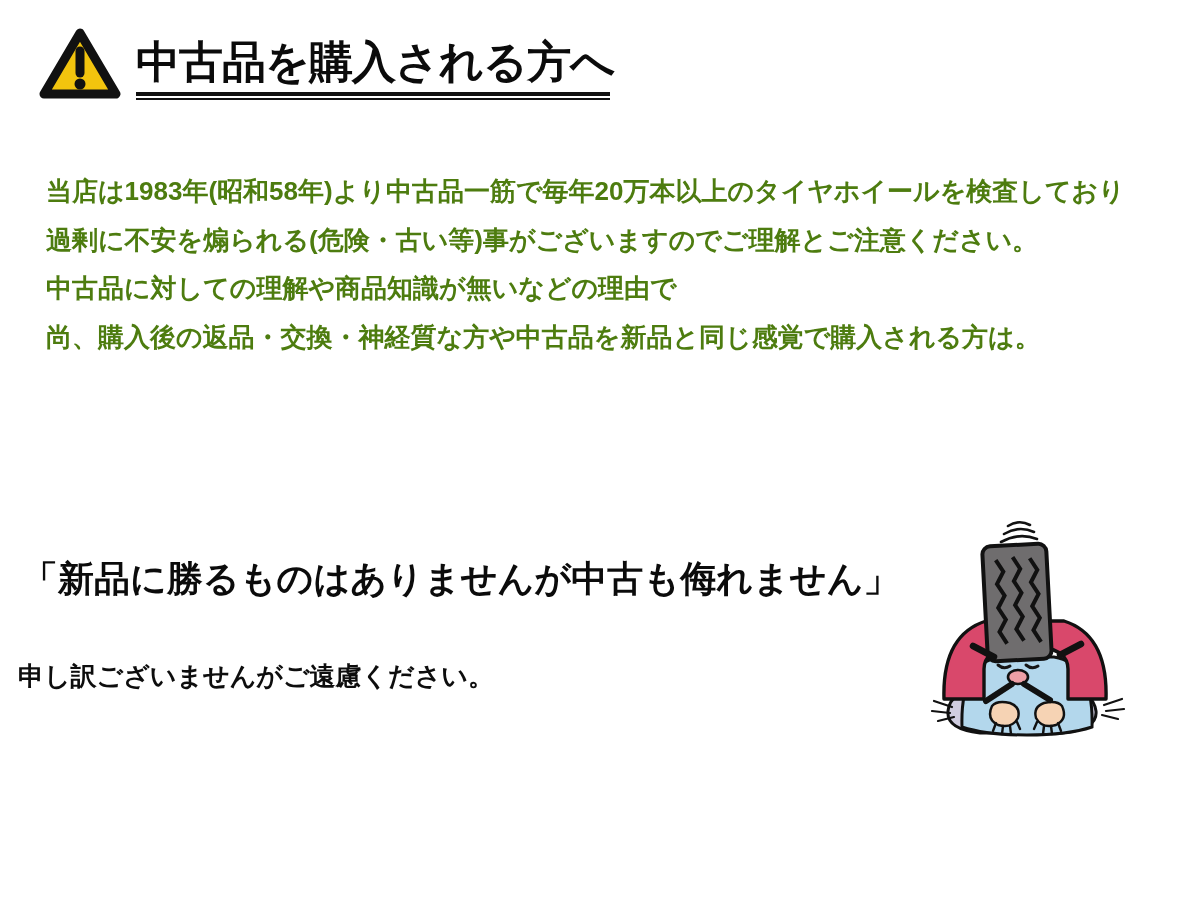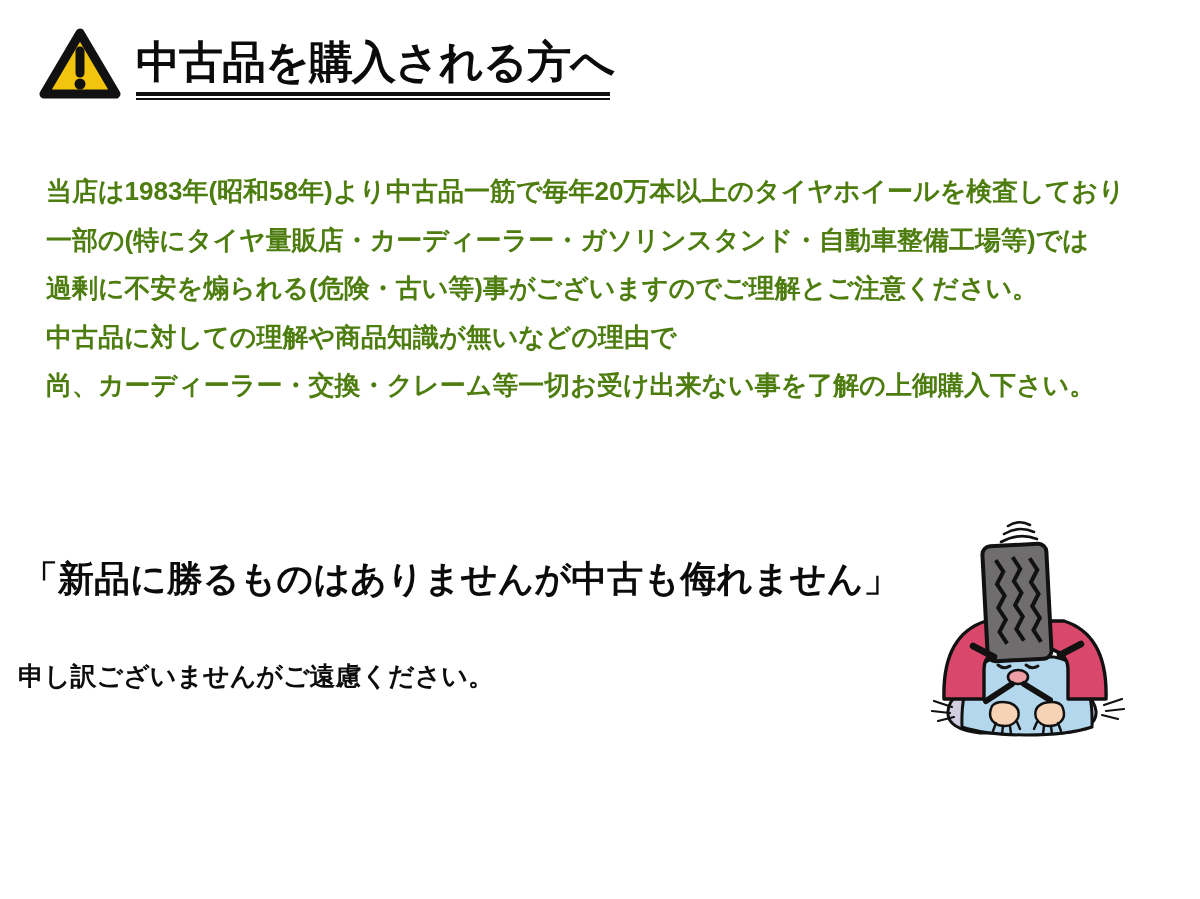--- a/index.html
+++ b/index.html
@@ -64,24 +64,23 @@
     <path d="M42,7 L78,68 L6,68 Z" fill="#f2c40e" stroke="#111111" stroke-width="9" stroke-linejoin="round"></path>
     <line x1="42" y1="25" x2="42" y2="47" stroke="#111111" stroke-width="9" stroke-linecap="round"></line>
     <circle cx="42" cy="58" r="5.5" fill="#111111"></circle>
   </svg>
 
   <h1 class="title">中古品を購入される方へ</h1>
   <div class="title-underline"></div>
 
   <section class="body-text">
     <p>当店は1983年(昭和58年)より中古品一筋で毎年20万本以上のタイヤホイールを検査しており</p>
-    <p>一部の(特にタイヤ量販店・カーディーラー・ガソリンスタンド・自動車整備工場等)では</p>
     <p>過剰に不安を煽られる(危険・古い等)事がございますのでご理解とご注意ください。</p>
     <p>中古品に対しての理解や商品知識が無いなどの理由で</p>
-    <p>尚、カーディーラー・交換・クレーム等一切お受け出来ない事を了解の上御購入下さい。</p>
+    <p>尚、購入後の返品・交換・神経質な方や中古品を新品と同じ感覚で購入される方は。</p>
   </section>
 
   <div class="quote">「新品に勝るものはありませんが中古も侮れません」</div>
 
   <section class="footer-text">
     <p>申し訳ございませんがご遠慮ください。</p>
   </section>
 
   <svg class="mascot" viewBox="0 0 200 230">
 

